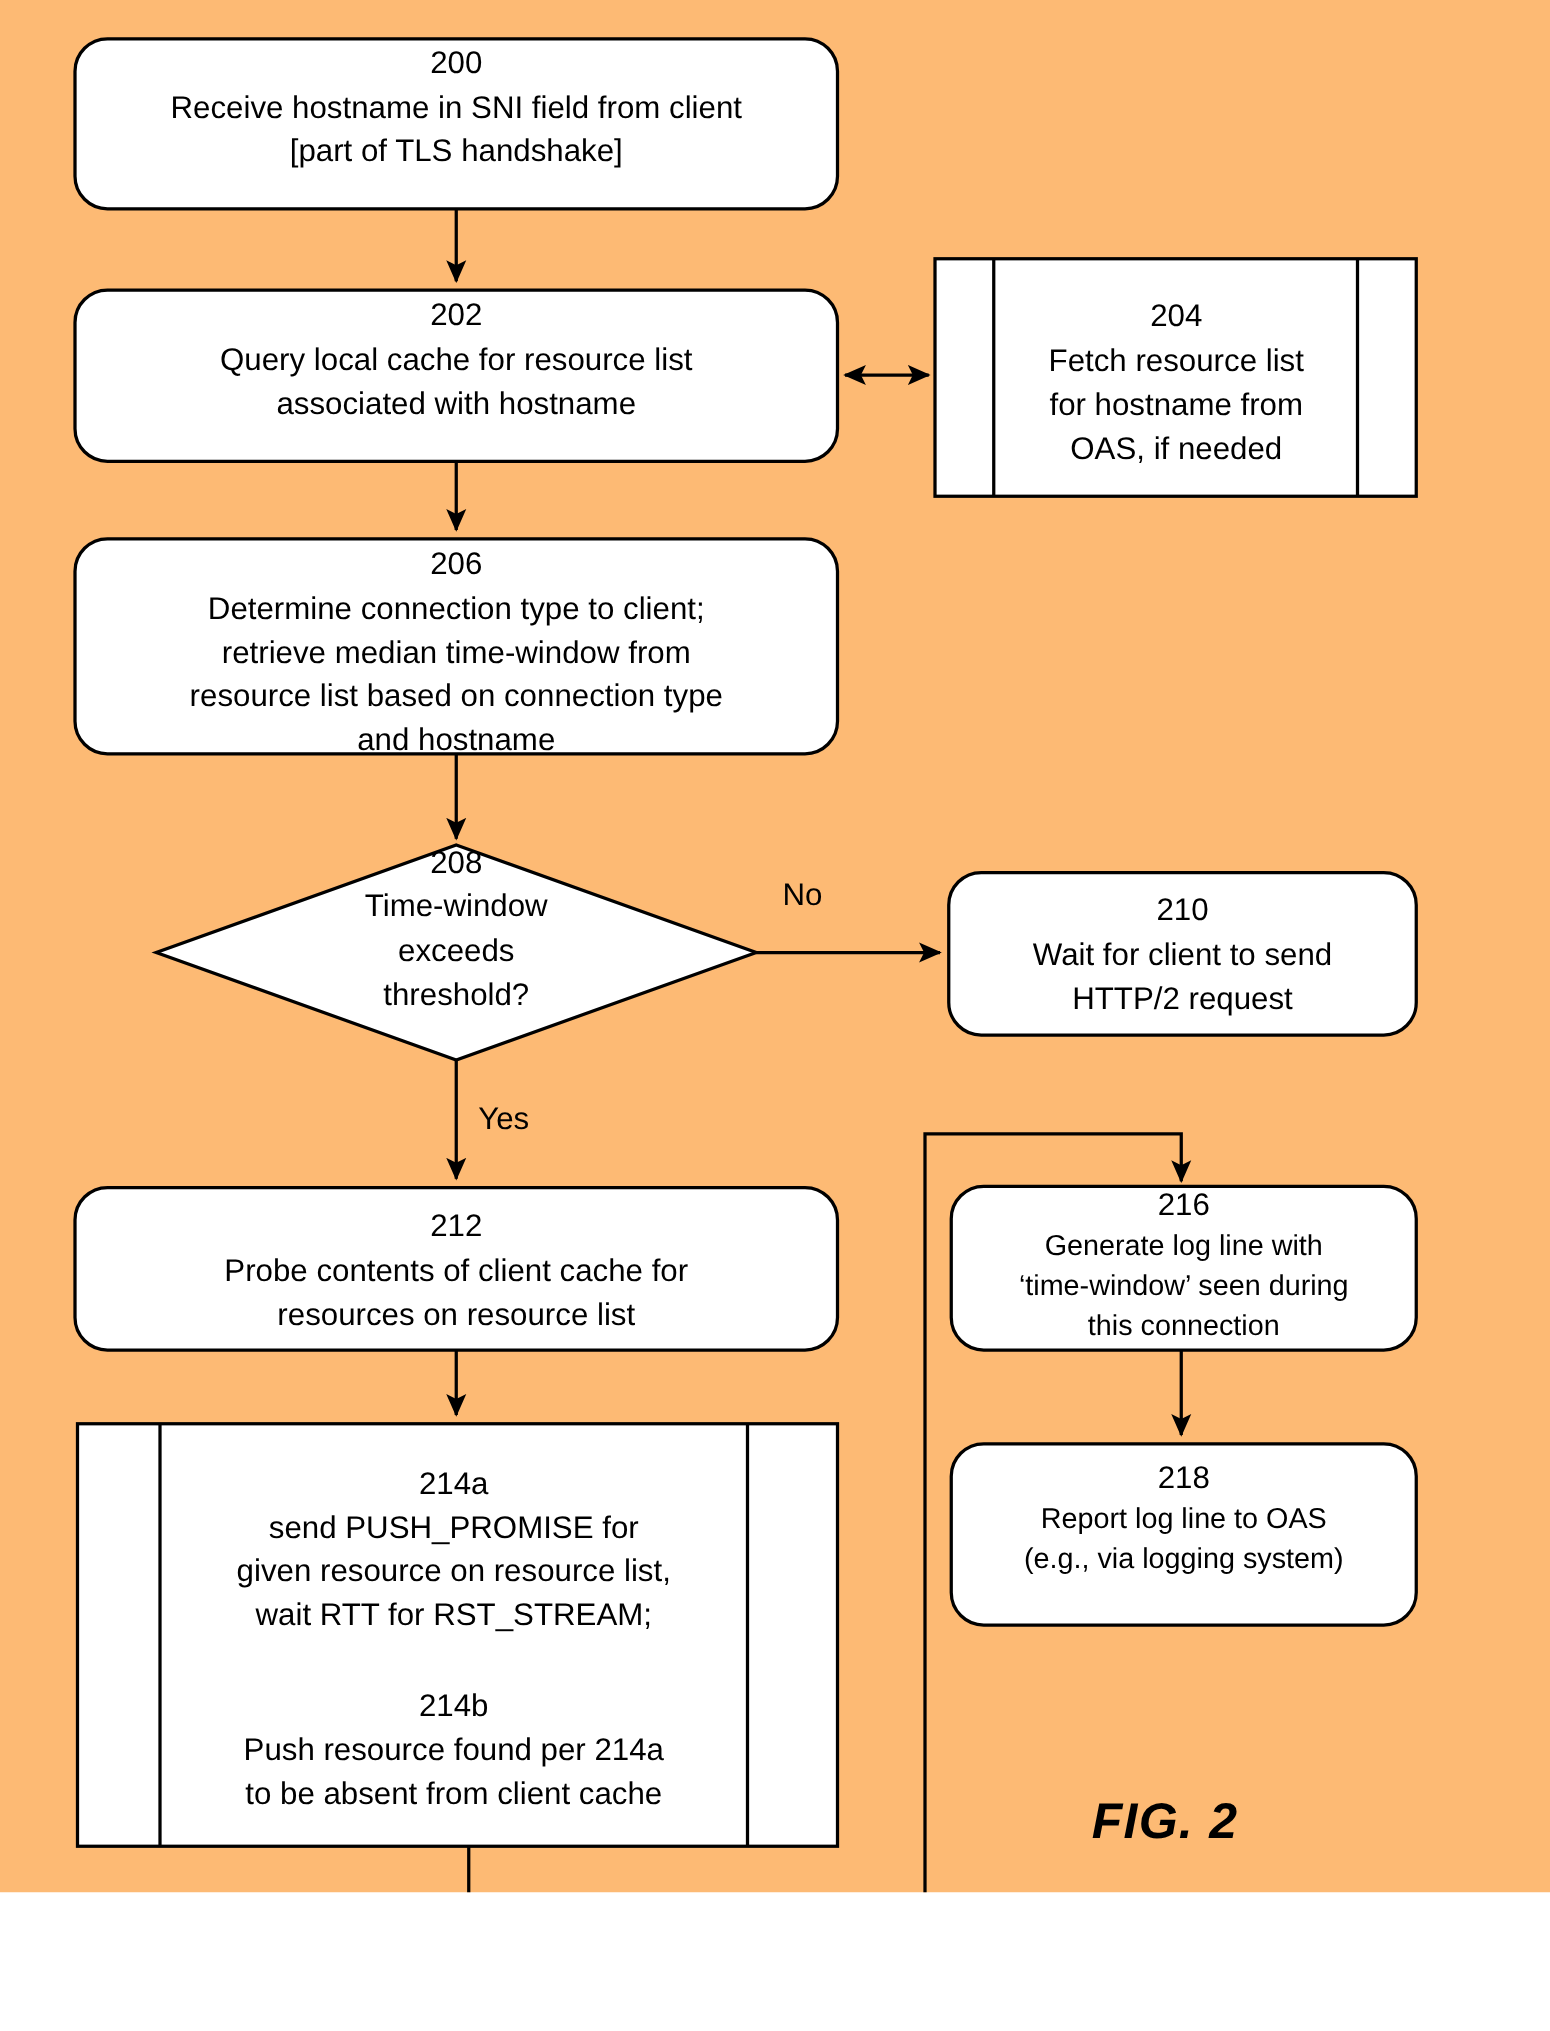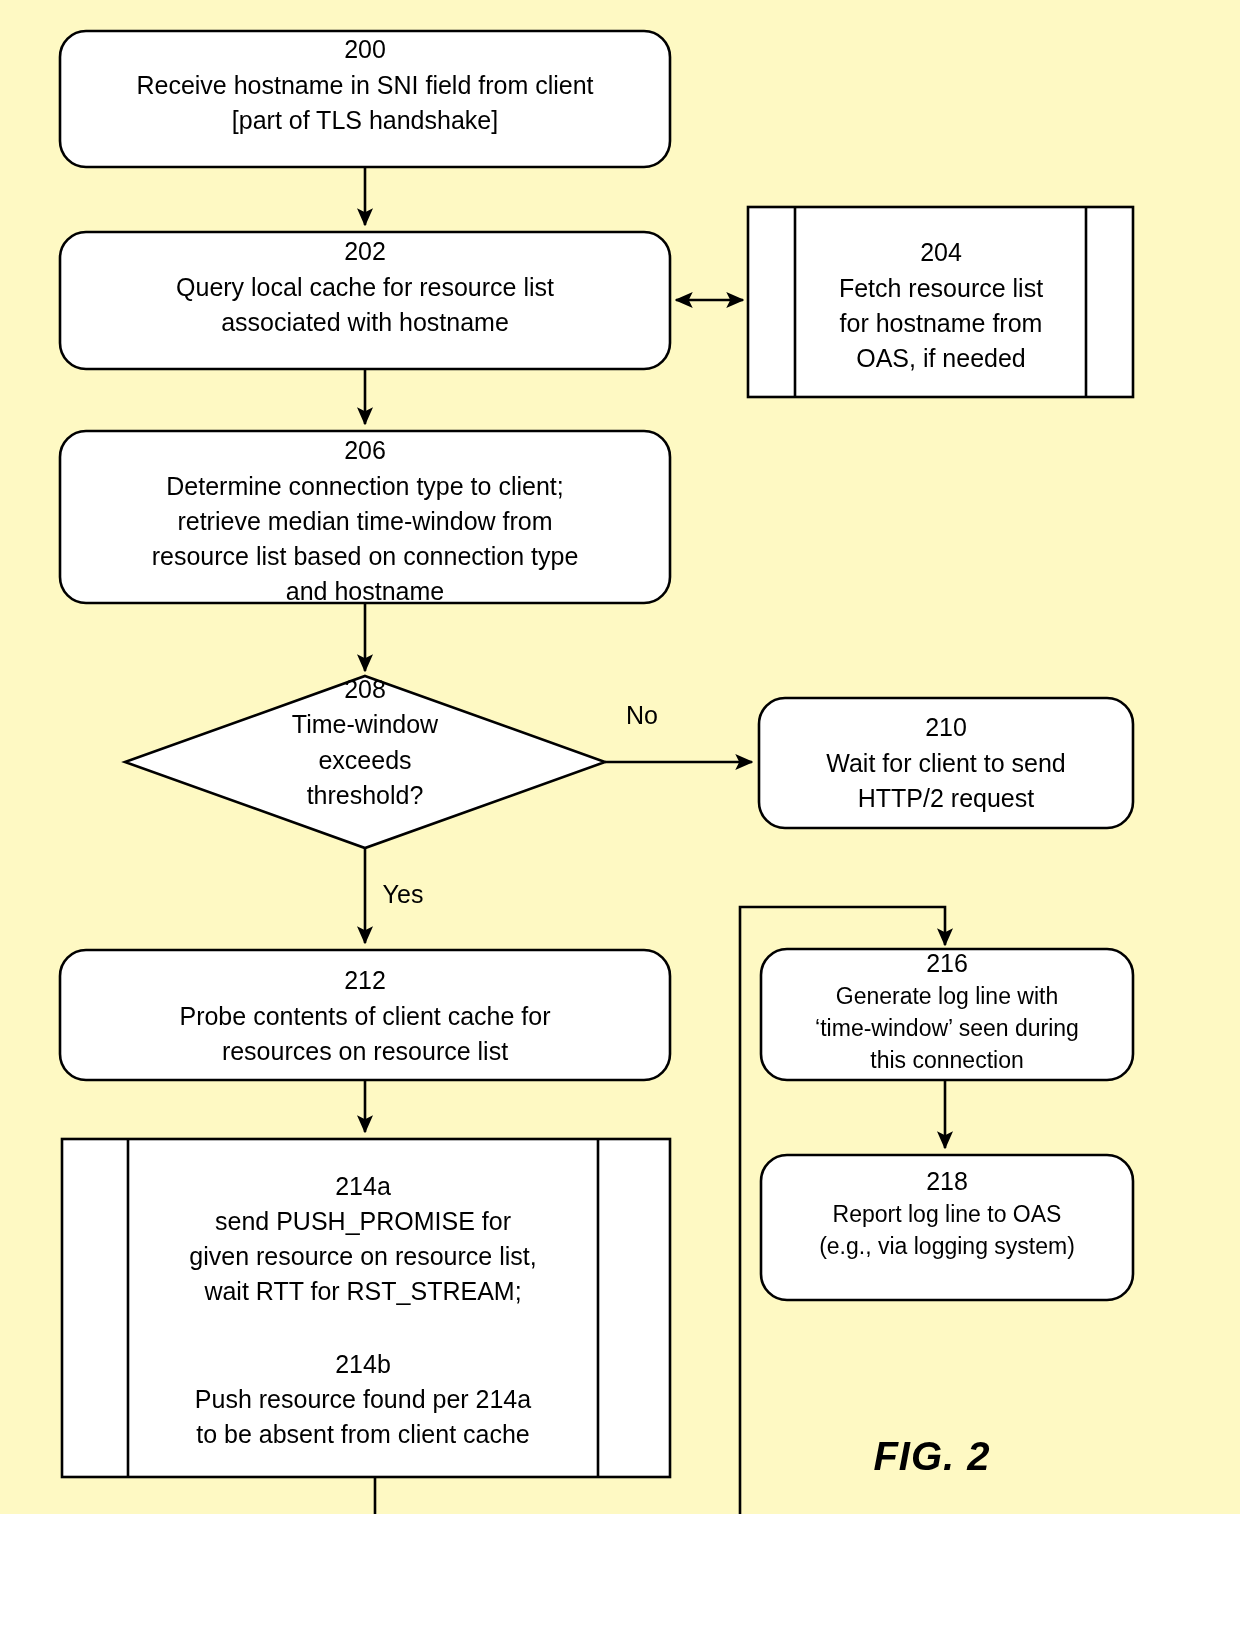--- a/index.html
+++ b/index.html
@@ -4,21 +4,21 @@
 <style>
   html, body {
     margin: 0;
     padding: 0;
     background: #ffffff;
   }
   #page {
     position: relative;
     width: 1240px;
     height: 1514px;
-    background: #fef9c3;
+    background: #fdba74;
     overflow: hidden;
     font-family: "Liberation Sans", sans-serif;
   }
   svg#flow {
     position: absolute;
     left: 0;
     top: 0;
     width: 1240px;
     height: 1625px;
   }

